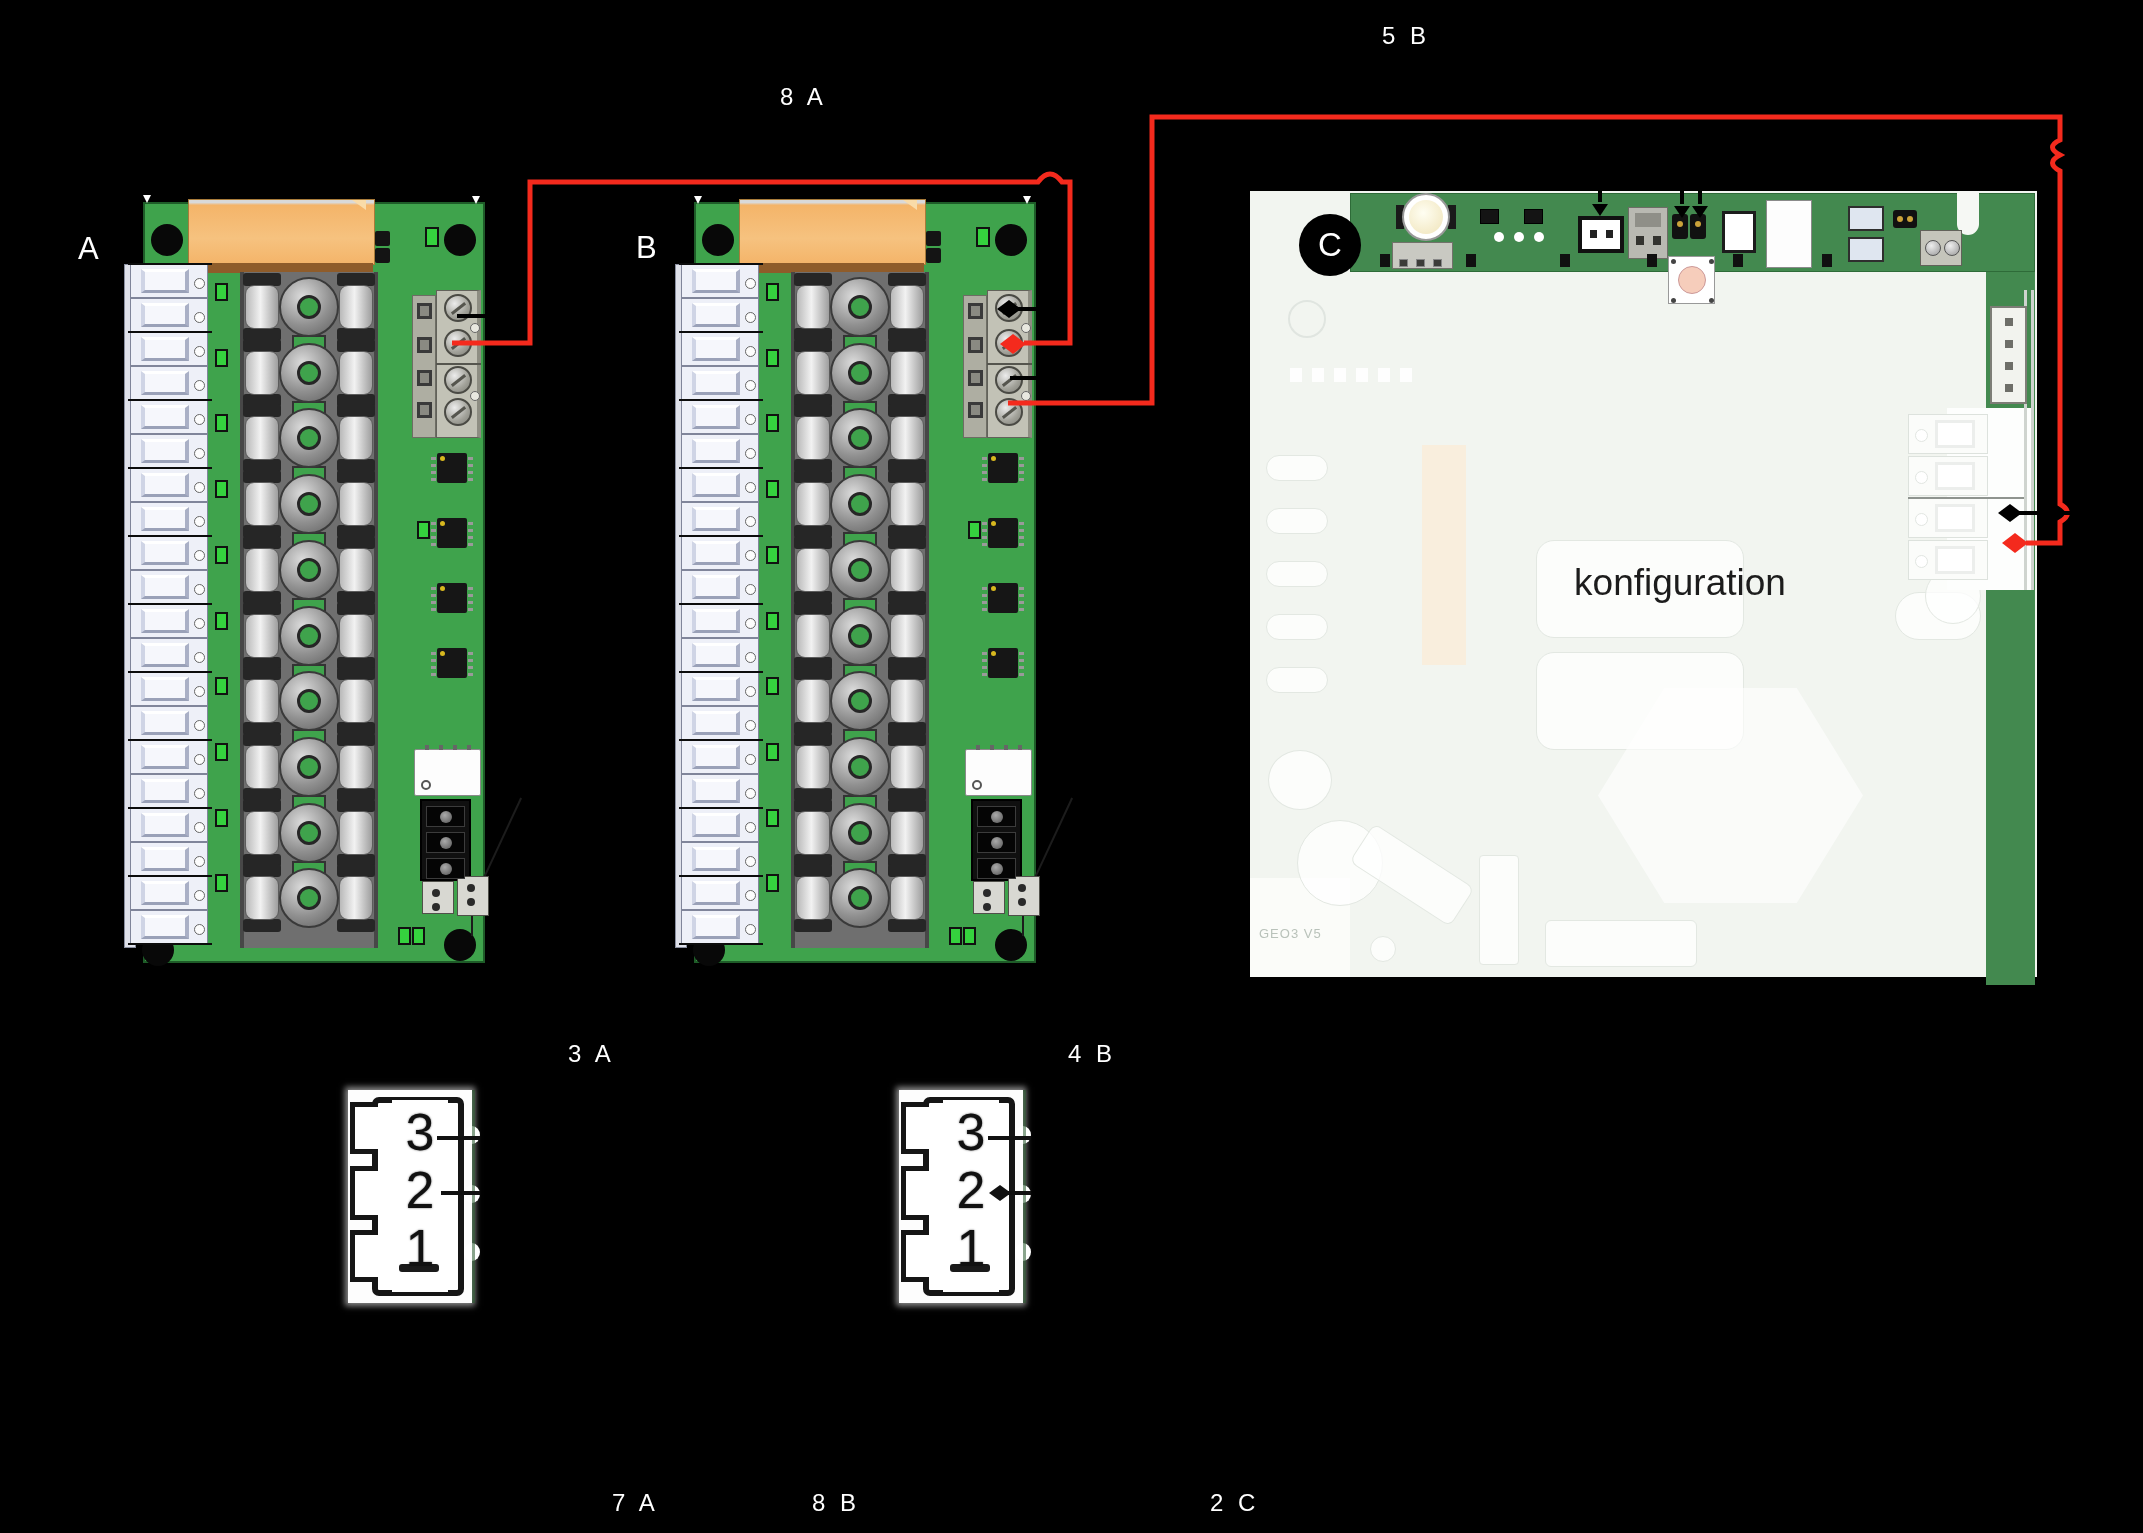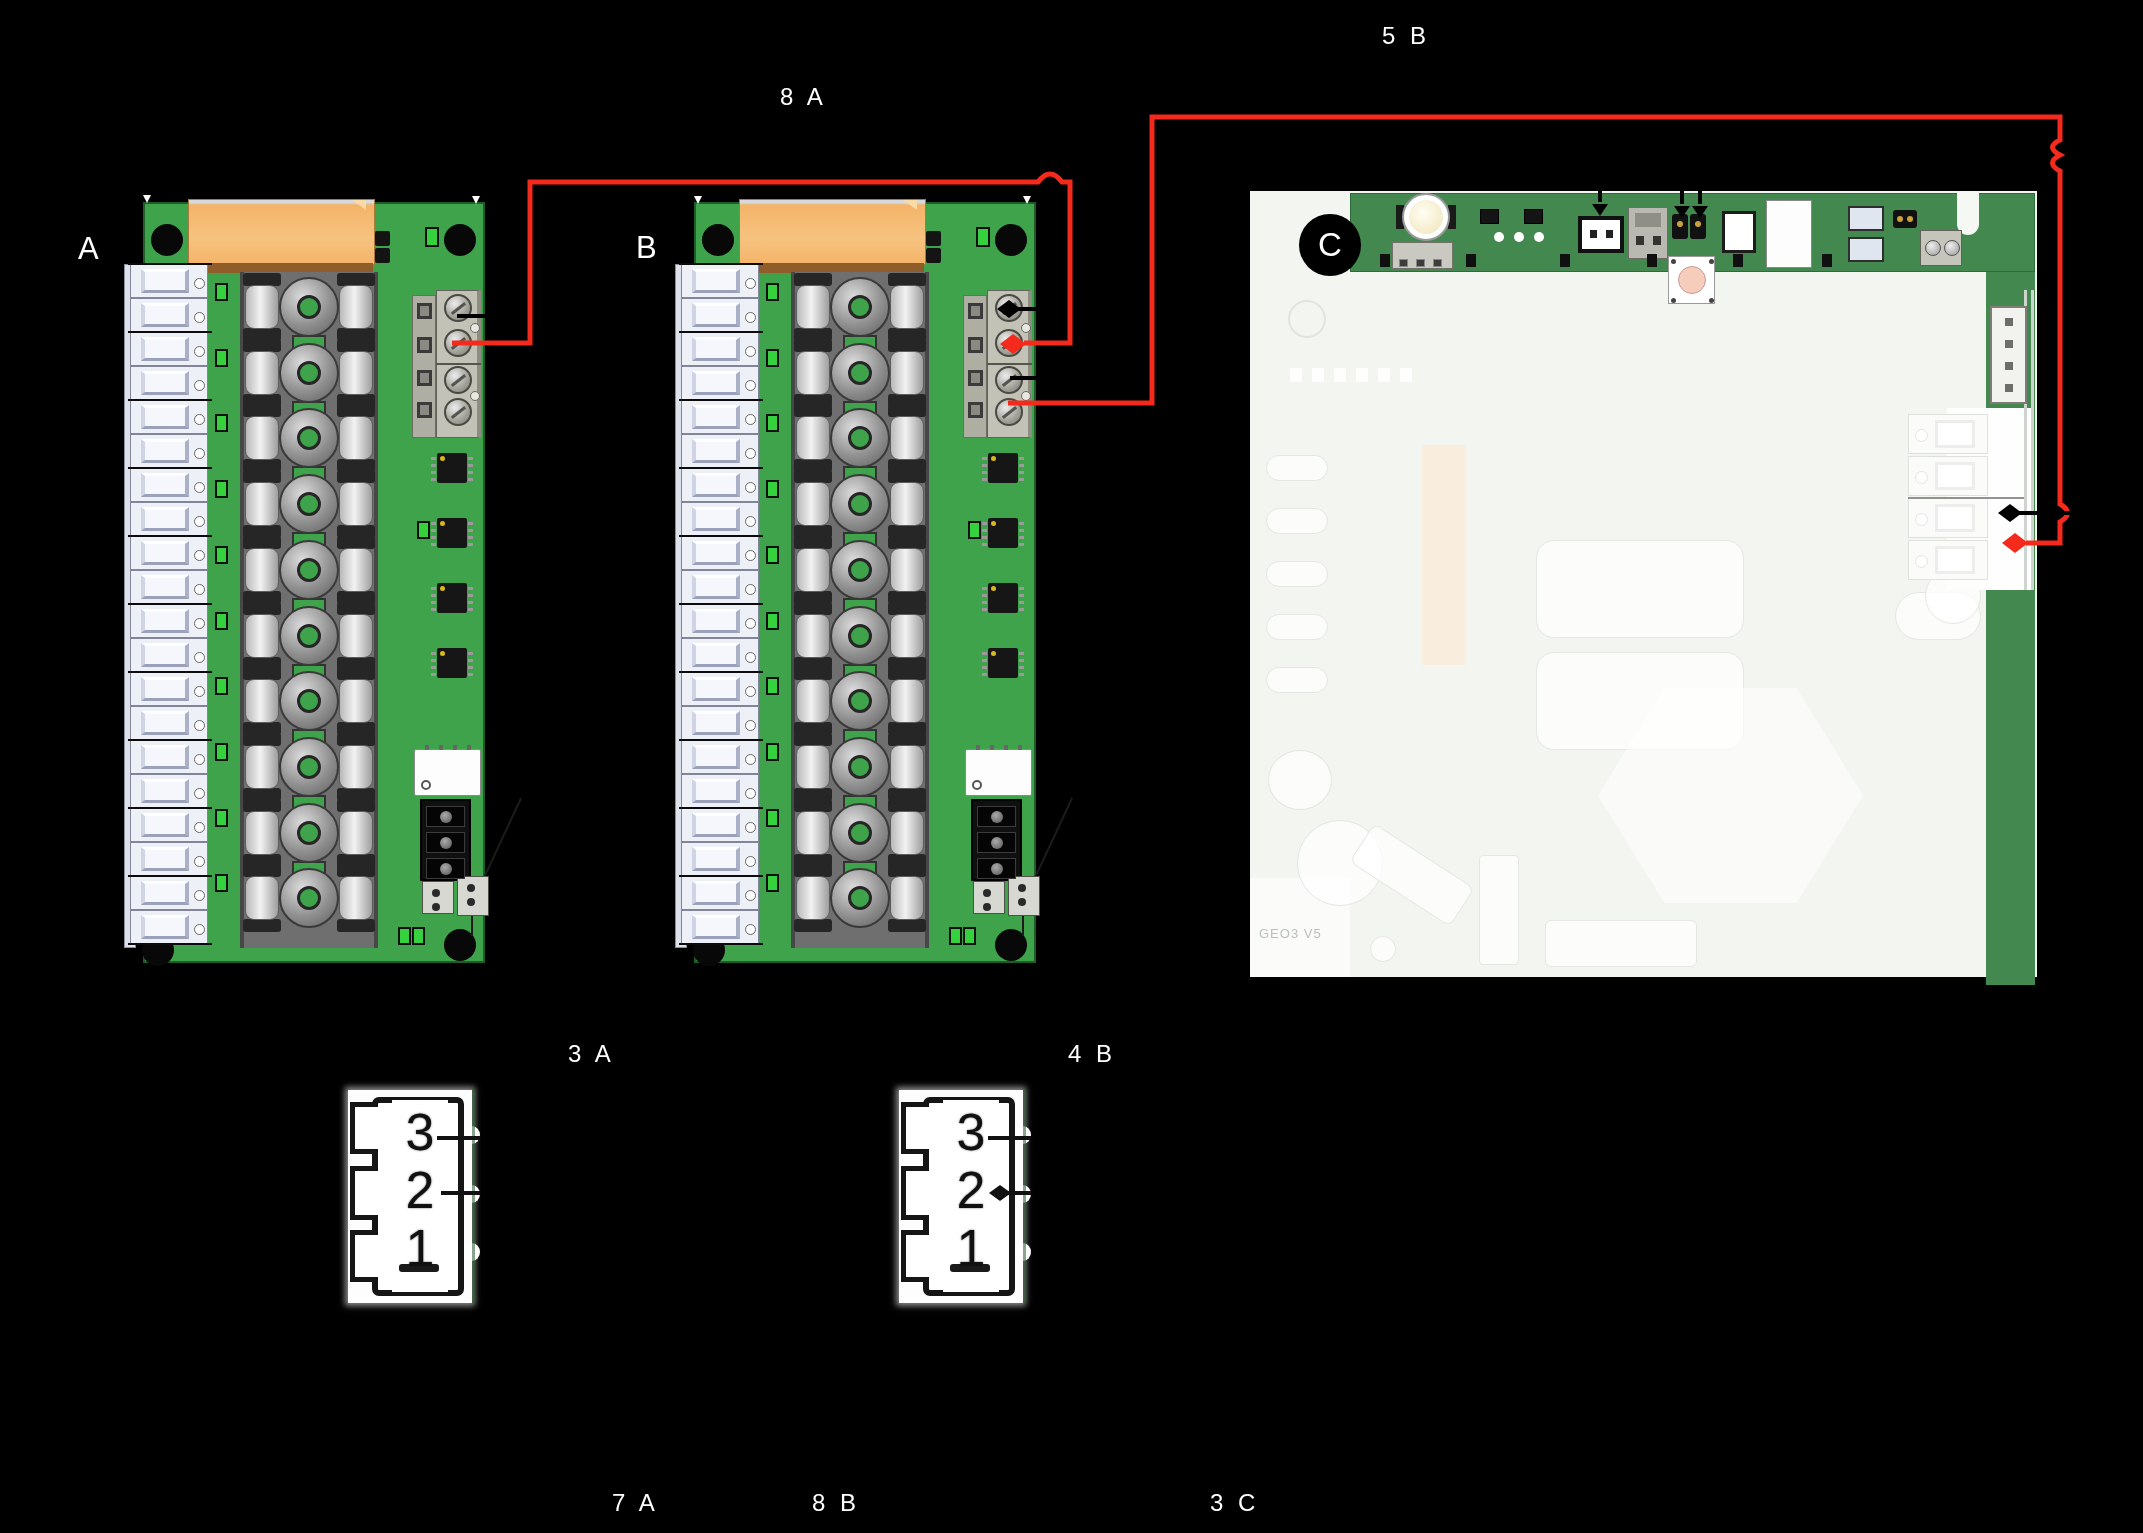--- a/index.html
+++ b/index.html
@@ -23,21 +23,21 @@
 <div id="canvas">
 
   <div class="lbl" style="left:780px;top:83px;">8 A</div>
   <div class="lbl" style="left:1382px;top:22px;">5 B</div>
   <div class="boardlbl" style="left:78px;top:231px;">A</div>
   <div class="boardlbl" style="left:636px;top:230px;">B</div>
   <div class="lbl" style="left:568px;top:1040px;">3 A</div>
   <div class="lbl" style="left:1068px;top:1040px;">4 B</div>
   <div class="lbl" style="left:612px;top:1489px;">7 A</div>
   <div class="lbl" style="left:812px;top:1489px;">8 B</div>
-  <div class="lbl" style="left:1210px;top:1489px;">3 C</div>
+  <div class="lbl" style="left:1210px;top:1489px;">2 C</div>
 
   <div id="boardC">
       <div style="position: absolute; left: 1250px; top: 191px; width: 787px; height: 786px; background: rgb(242, 245, 240); z-index: 1;"></div>
       <div style="position: absolute; left: 1250px; top: 878px; width: 100px; height: 99px; background: rgb(251, 252, 249); z-index: 2;"></div>
       <div style="position: absolute; left: 1350px; top: 193px; width: 685px; height: 79px; background: rgb(67, 137, 79); border: 1px solid rgb(46, 107, 56); box-sizing: border-box; z-index: 3;"></div>
       <div style="position: absolute; left: 1986px; top: 272px; width: 49px; height: 713px; background: rgb(67, 137, 79); z-index: 2;"></div>
       <div style="position: absolute; left: 1957px; top: 191px; width: 22px; height: 44px; background: rgb(246, 248, 244); border-radius: 0px 0px 11px 11px; z-index: 4;"></div>
       <div style="position: absolute; left: 1266px; top: 455px; width: 62px; height: 26px; background: rgba(255, 255, 255, 0.75); border: 1px solid rgb(227, 232, 226); border-radius: 13px; box-sizing: border-box; z-index: 3;"></div>
       <div style="position: absolute; left: 1266px; top: 508px; width: 62px; height: 26px; background: rgba(255, 255, 255, 0.75); border: 1px solid rgb(227, 232, 226); border-radius: 13px; box-sizing: border-box; z-index: 3;"></div>
       <div style="position: absolute; left: 1266px; top: 561px; width: 62px; height: 26px; background: rgba(255, 255, 255, 0.75); border: 1px solid rgb(227, 232, 226); border-radius: 13px; box-sizing: border-box; z-index: 3;"></div>
@@ -139,20 +139,21 @@
       </div>
       <div style="position: absolute; left: 1380px; top: 254px; width: 10px; height: 13px; background: rgb(16, 16, 16); z-index: 6;"></div>
       <div style="position: absolute; left: 1466px; top: 254px; width: 10px; height: 13px; background: rgb(16, 16, 16); z-index: 6;"></div>
       <div style="position: absolute; left: 1560px; top: 254px; width: 10px; height: 13px; background: rgb(16, 16, 16); z-index: 6;"></div>
       <div style="position: absolute; left: 1647px; top: 254px; width: 10px; height: 13px; background: rgb(16, 16, 16); z-index: 6;"></div>
       <div style="position: absolute; left: 1733px; top: 254px; width: 10px; height: 13px; background: rgb(16, 16, 16); z-index: 6;"></div>
       <div style="position: absolute; left: 1822px; top: 254px; width: 10px; height: 13px; background: rgb(16, 16, 16); z-index: 6;"></div>
     </div>
   <div id="c-badge">C</div>
   <div id="c-note">
+    <div>konfiguration</div>
   </div>
   <div id="c-watermark">GEO3 V5</div>
 
   <div id="boardA">
       <div style="position: absolute; left: 143px; top: 202px; width: 342px; height: 761px; background: rgb(63, 163, 76); border: 2px solid rgb(30, 92, 40); box-sizing: border-box; z-index: 1;"></div>
       <div style="position: absolute; left: 151px; top: 224px; width: 32px; height: 32px; background: rgb(8, 8, 8); border-radius: 50%; z-index: 3;"></div>
       <div style="position: absolute; left: 444px; top: 224px; width: 32px; height: 32px; background: rgb(8, 8, 8); border-radius: 50%; z-index: 3;"></div>
       <div style="position: absolute; left: 444px; top: 929px; width: 32px; height: 32px; background: rgb(8, 8, 8); border-radius: 50%; z-index: 3;"></div>
       <div style="position: absolute; left: 142px; top: 934px; width: 32px; height: 32px; background: rgb(8, 8, 8); border-radius: 50%; z-index: 3;"></div>
       <div style="position: absolute; left: 188px; top: 199px; width: 185px; height: 64px; background: linear-gradient(rgb(217, 217, 217) 0px, rgb(217, 217, 217) 4%, rgb(244, 180, 105) 8%, rgb(246, 194, 127) 60%, rgb(244, 180, 105) 100%); border: 1px solid rgb(168, 123, 58); z-index: 4;"></div>

